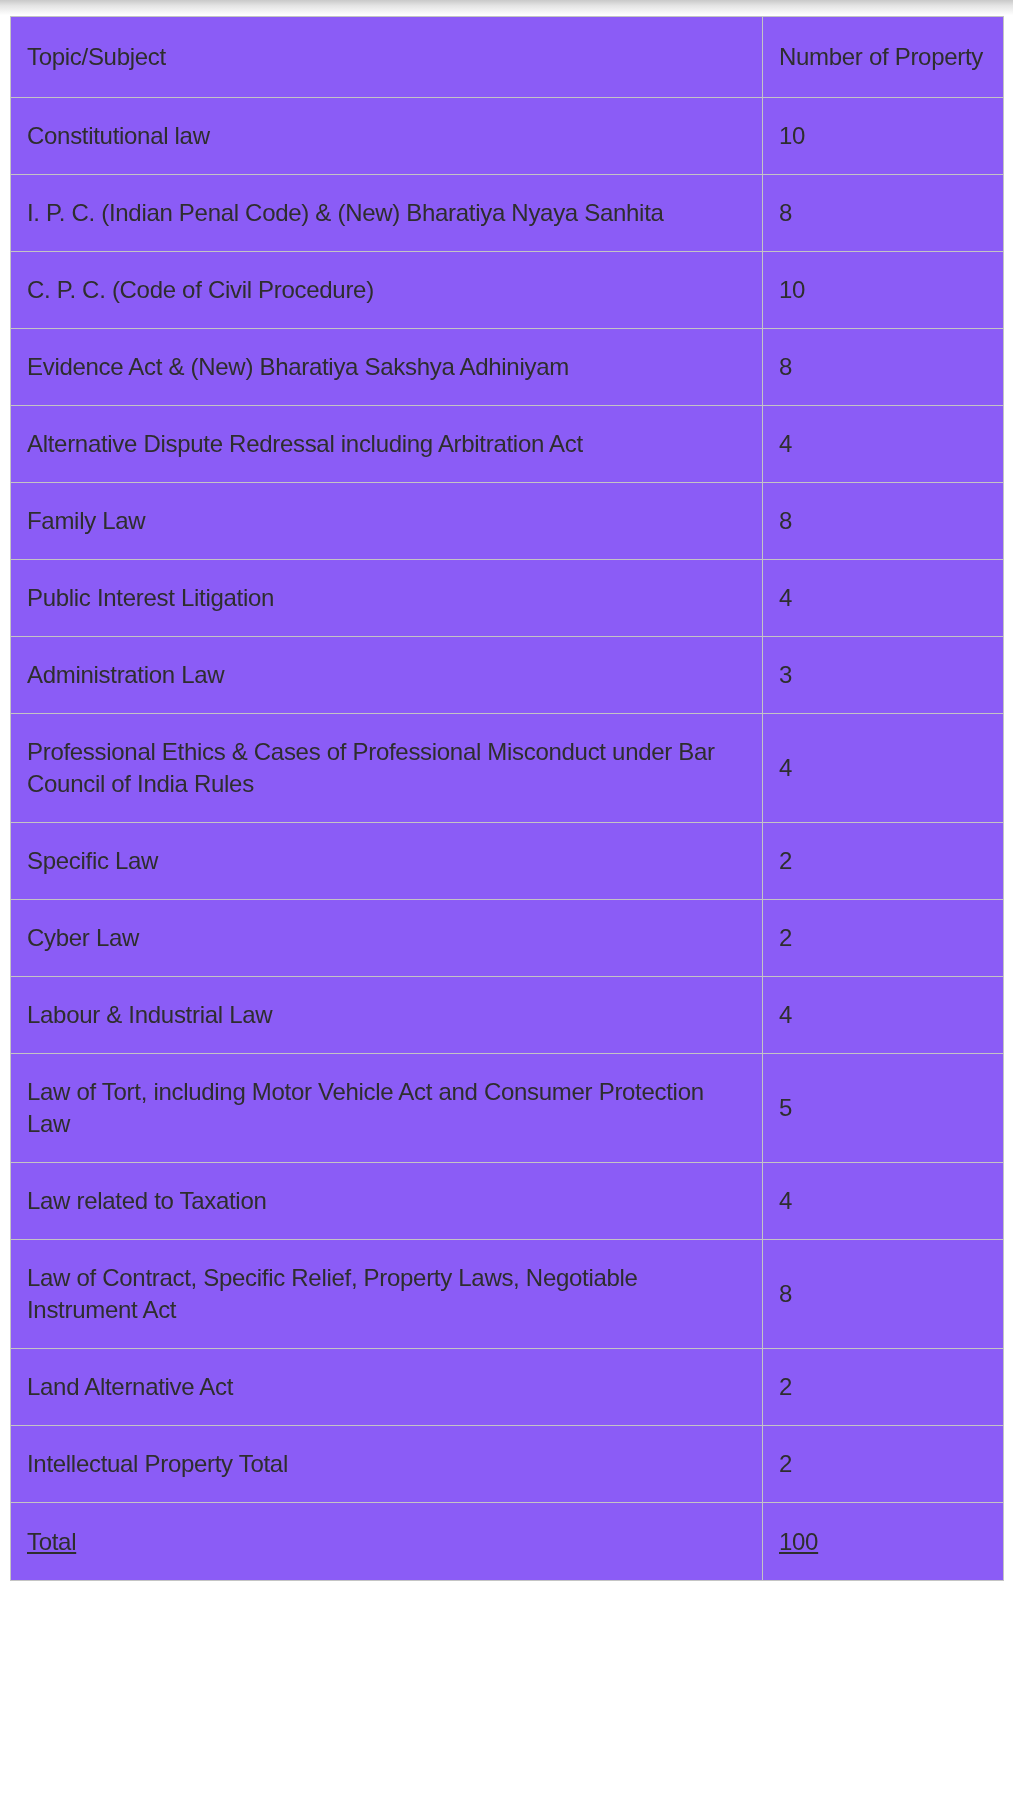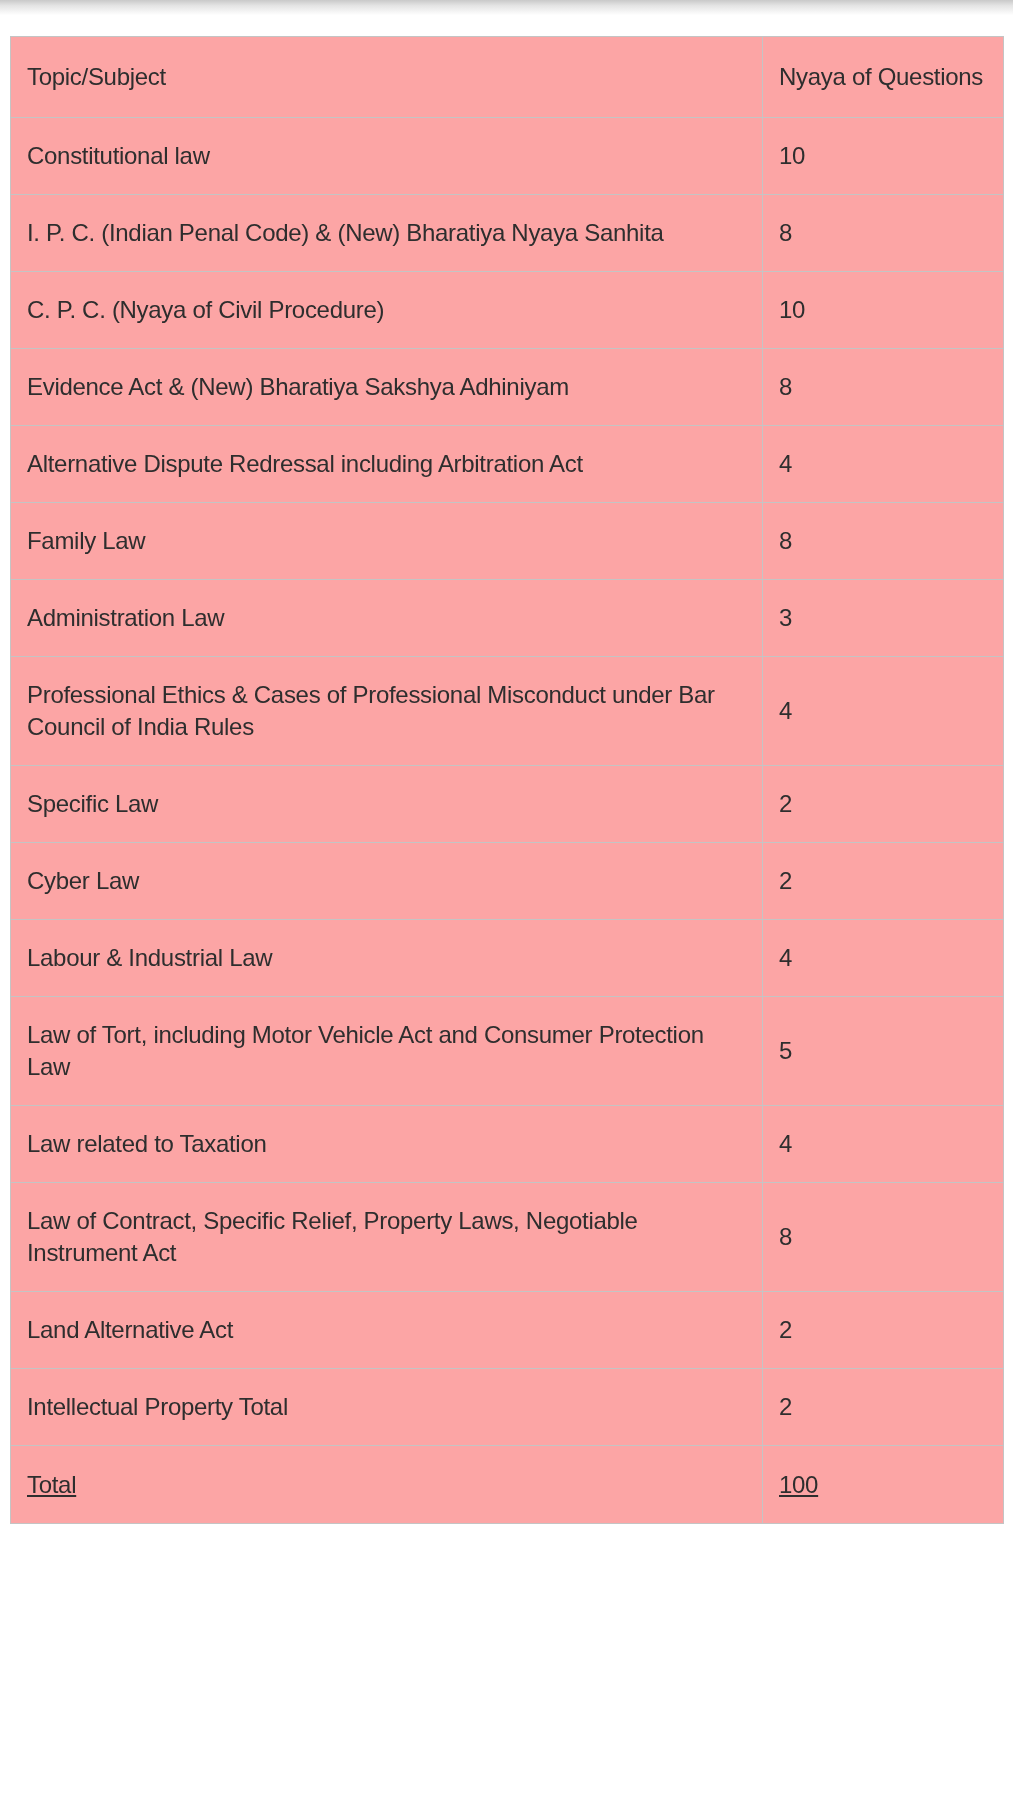--- a/index.html
+++ b/index.html
@@ -16,22 +16,22 @@
   }
   .top-shadow {
     width: 100%;
     height: 16px;
     background: linear-gradient(to bottom, #c9c9c9 0%, #e4e4e4 35%, #ffffff 95%);
   }
   table.syllabus {
     border-collapse: collapse;
     table-layout: fixed;
     width: 993px;
-    margin: 20px 0 0 10px;
-    background: #fca5a5;
+    margin: 0 0 0 10px;
+    background: #8b5cf6;
   }
   table.syllabus col.c-topic { width: 752px; }
   table.syllabus col.c-num   { width: 241px; }
   table.syllabus th,
   table.syllabus td {
     border: 1px solid #c4c4c4;
     font-size: 24px;
     letter-spacing: -0.3px;
     line-height: 32px;
     font-weight: 400;
@@ -56,56 +56,60 @@
 <div class="top-shadow"></div>
 
 <table class="syllabus">
   <colgroup>
     <col class="c-topic">
     <col class="c-num">
   </colgroup>
   <thead>
     <tr>
       <th>Topic/Subject</th>
-      <th>Nyaya of Questions</th>
+      <th>Number of Property</th>
     </tr>
   </thead>
   <tbody id="table-body">
 
   <tr class="data-row">
     <td class="topic-cell">Constitutional law</td>
     <td class="num-cell">10</td>
   </tr>
 
   <tr class="data-row">
     <td class="topic-cell">I. P. C. (Indian Penal Code) &amp; (New) Bharatiya Nyaya Sanhita</td>
     <td class="num-cell">8</td>
   </tr>
 
 
   <tr class="data-row">
-    <td class="topic-cell">C. P. C. (Nyaya of Civil Procedure)</td>
+    <td class="topic-cell">C. P. C. (Code of Civil Procedure)</td>
     <td class="num-cell">10</td>
   </tr>
 
   <tr class="data-row">
     <td class="topic-cell">Evidence Act &amp; (New) Bharatiya Sakshya Adhiniyam</td>
     <td class="num-cell">8</td>
   </tr>
 
   <tr class="data-row">
     <td class="topic-cell">Alternative Dispute Redressal including Arbitration Act</td>
     <td class="num-cell">4</td>
   </tr>
 
   <tr class="data-row">
     <td class="topic-cell">Family Law</td>
     <td class="num-cell">8</td>
   </tr>
 
+  <tr class="data-row">
+    <td class="topic-cell">Public Interest Litigation</td>
+    <td class="num-cell">4</td>
+  </tr>
 
   <tr class="data-row">
     <td class="topic-cell">Administration Law</td>
     <td class="num-cell">3</td>
   </tr>
 
   <tr class="data-row">
     <td class="topic-cell">Professional Ethics &amp; Cases of Professional Misconduct under Bar Council of India Rules</td>
     <td class="num-cell">4</td>
   </tr>

